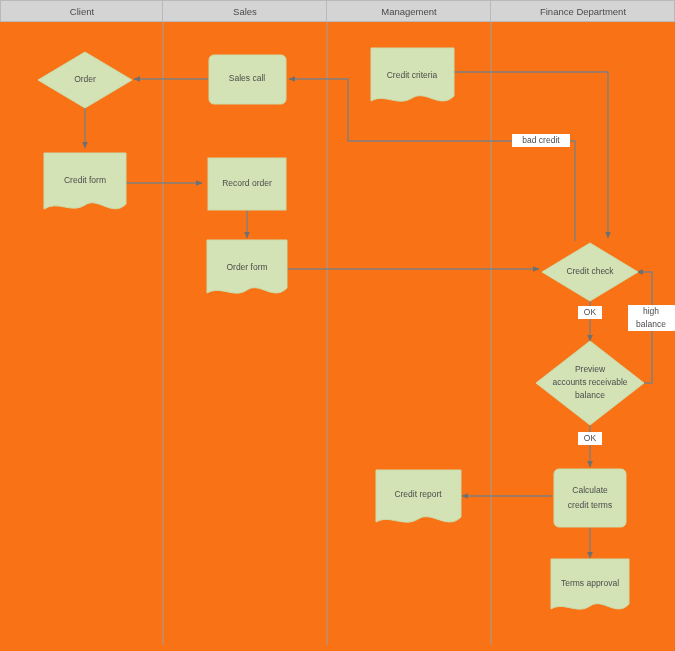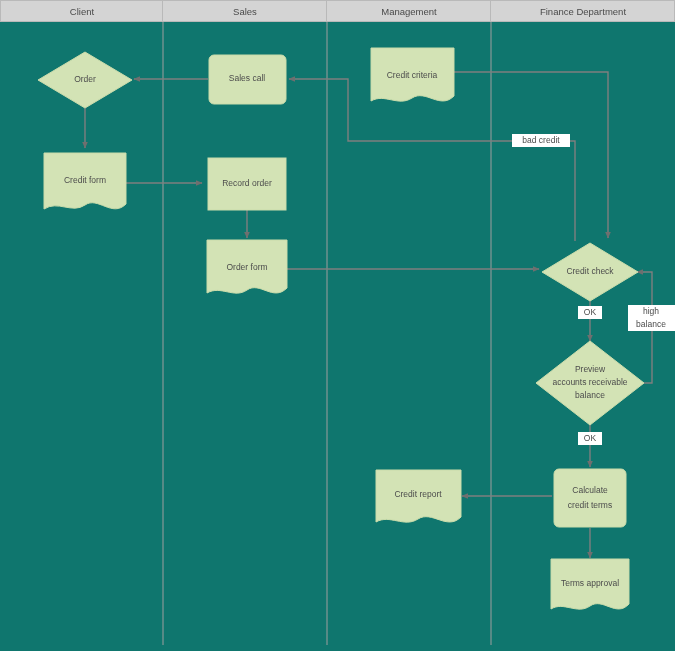--- a/index.html
+++ b/index.html
@@ -6,21 +6,21 @@
     margin: 0;
     padding: 0;
     background: #ffffff;
     font-family: "Liberation Sans", sans-serif;
   }
   #stage {
     position: relative;
     width: 675px;
     height: 651px;
     overflow: hidden;
-    background: #0f766e;
+    background: #f97316;
   }
   svg.diagram {
     display: block;
     width: 675px;
     height: 651px;
   }
   .lane-header-rect {
     fill: #d4d4d4;
     stroke: #b9b9b9;
     stroke-width: 1;

